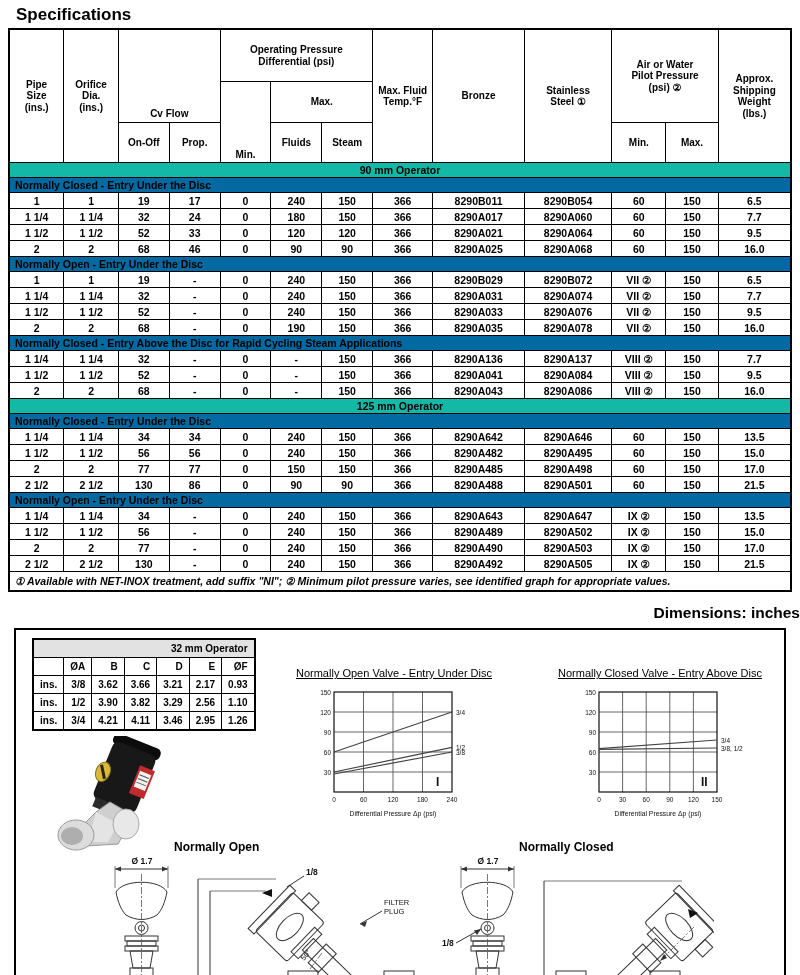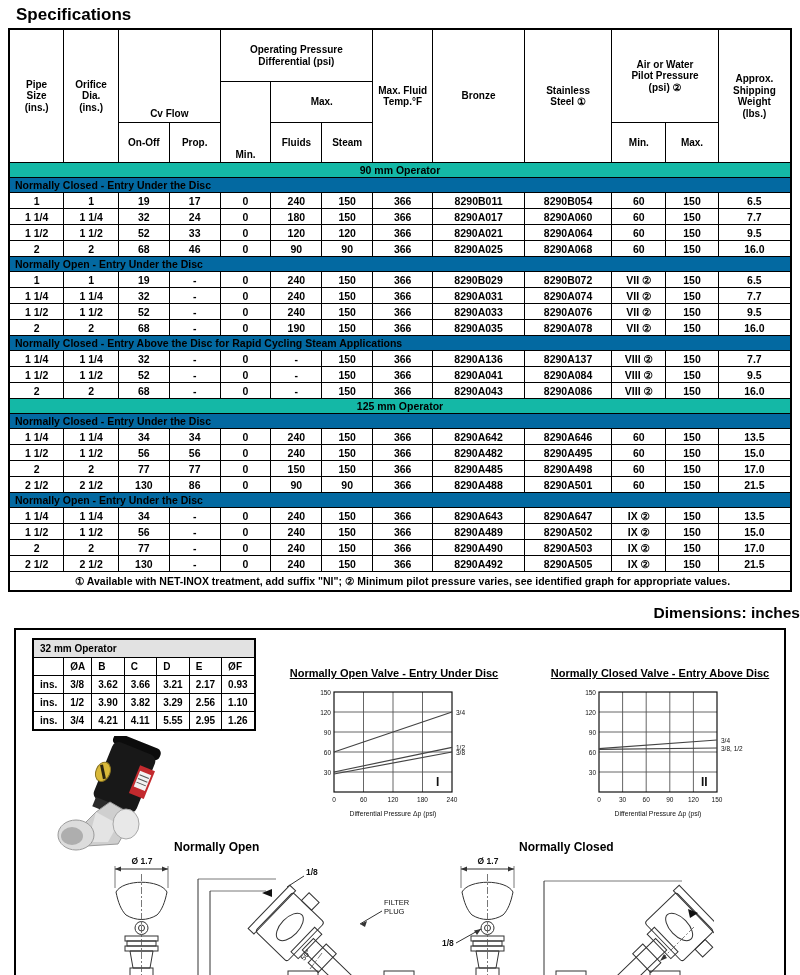--- a/index.html
+++ b/index.html
@@ -14,34 +14,34 @@
   table.spec{border-collapse:collapse;table-layout:fixed;width:784px;margin:0 8px;
              border:2px solid #000;}
   table.spec th, table.spec td{border:1px solid #000;text-align:center;font-weight:bold;
              overflow:hidden;}
   table.spec th{font-size:10px;line-height:1.15;white-space:pre-line;padding:14px 0;
              vertical-align:middle;}
   table.spec th.vbottom{vertical-align:bottom;padding-bottom:2px;margin-left:8px;}
   table.spec td{font-size:10.5px;padding:1.5px 0;}
   tr.band td{background:#14b8a6;padding:1px 0;}
   tr.section td{background:#0369a1;text-align:left;padding:1px 0 1px 5px;}
-  tr.footnote td{text-align:center;padding:3px 0 3px 5px;}
+  tr.footnote td{text-align:left;padding:3px 0 3px 5px;font-style:italic;}
 
   
   .dim-box{position:relative;margin:0 14px;width:768px;height:412px;border:2px solid #000;background:#fff;}
 
   table.dims{position:absolute;left:16px;top:8px;border-collapse:collapse;border:2px solid #000;}
   table.dims th, table.dims td{border:1px solid #000;font-size:10px;font-weight:bold;
-        text-align:left;padding:3px 6px;background:#fff;}
+        text-align:right;padding:3px 6px;background:#fff;}
   table.dims .dims-title{background:#e2e2e2;}
 
   .graphs-title{position:absolute;left:235px;top:8px;width:523px;text-align:center;
         font-size:15px;font-weight:bold;}
   .graph-subtitle{position:absolute;top:37px;width:256px;text-align:center;font-size:11px;
-        font-weight:bold;text-decoration:underline;white-space:nowrap;}
+        font-weight:normal;text-decoration:underline;white-space:nowrap;}
   #sub1{left:250px;} #sub2{left:516px;}
 
   svg{position:absolute;}
   #graph-1{left:288px;top:56px;} #graph-2{left:553px;top:56px;}
   #photo{left:22px;top:106px;}
   .drawing-heading{position:absolute;font-size:12px;font-weight:bold;white-space:nowrap;}
   #nohead{left:158px;top:210px;} #nchead{left:503px;top:210px;}
   #front1{left:78px;top:226px;} #noside{left:172px;top:231px;}
   #front2{left:424px;top:226px;} #ncside{left:516px;top:231px;}
 
@@ -459,21 +459,21 @@
           <td>3.82</td>
           <td>3.29</td>
           <td>2.56</td>
           <td>1.10</td>
         </tr>
         <tr>
           <td>ins.</td>
           <td>3/4</td>
           <td>4.21</td>
           <td>4.11</td>
-          <td>5.55</td>
+          <td>3.46</td>
           <td>2.95</td>
           <td>1.26</td>
         </tr>
       </tbody>
   </table>
 
   <div class="graph-subtitle" id="sub1">Normally Open Valve - Entry Under Disc</div>
   <div class="graph-subtitle" id="sub2">Normally Closed Valve - Entry Above Disc</div>
 
   <svg id="graph-1" class="graph" width="196" height="142">

